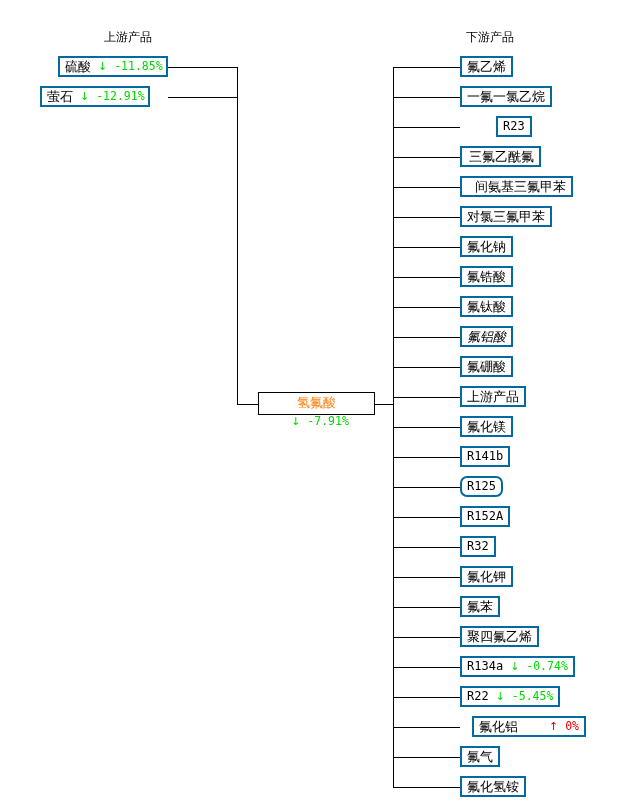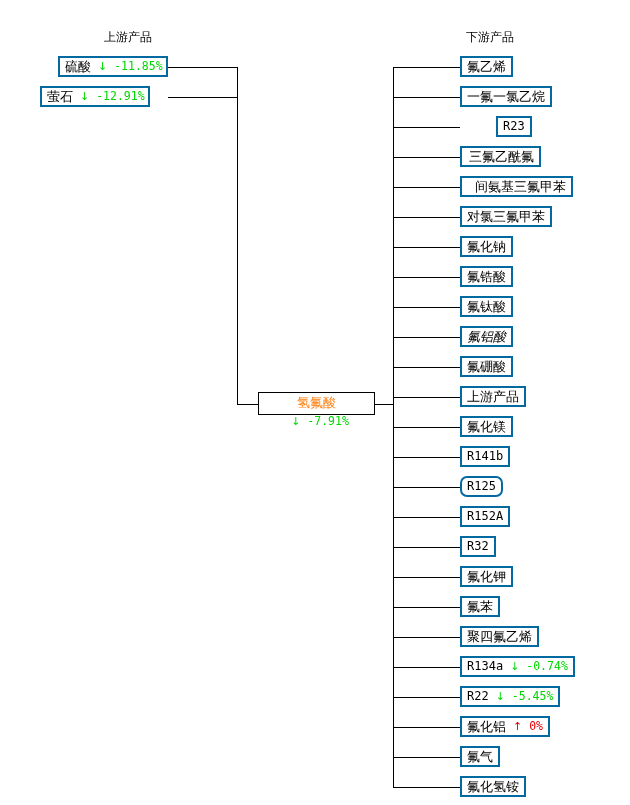--- a/index.html
+++ b/index.html
@@ -196,21 +196,21 @@
         <span class="nm cjk">聚四氟乙烯</span>
       </div>
       <div class="node" style="left: 460px; top: 656px;">
         <span class="nm ascii">R134a</span>
         <span class="chg down"><span class="arw">↓</span> -0.74%</span>
       </div>
       <div class="node" style="left: 460px; top: 686px;">
         <span class="nm ascii">R22</span>
         <span class="chg down"><span class="arw">↓</span> -5.45%</span>
       </div>
-      <div class="node" style="left: 460px; top: 716px;">
+      <div class="node" style="left: 472px; top: 716px; gap: 24px;">
         <span class="nm cjk">氟化铝</span>
         <span class="chg up"><span class="arw">↑</span> 0%</span>
       </div>
       <div class="node" style="left: 460px; top: 746px;">
         <span class="nm cjk">氟气</span>
       </div>
       <div class="node" style="left: 460px; top: 776px;">
         <span class="nm cjk">氟化氢铵</span>
       </div>
     </div>

